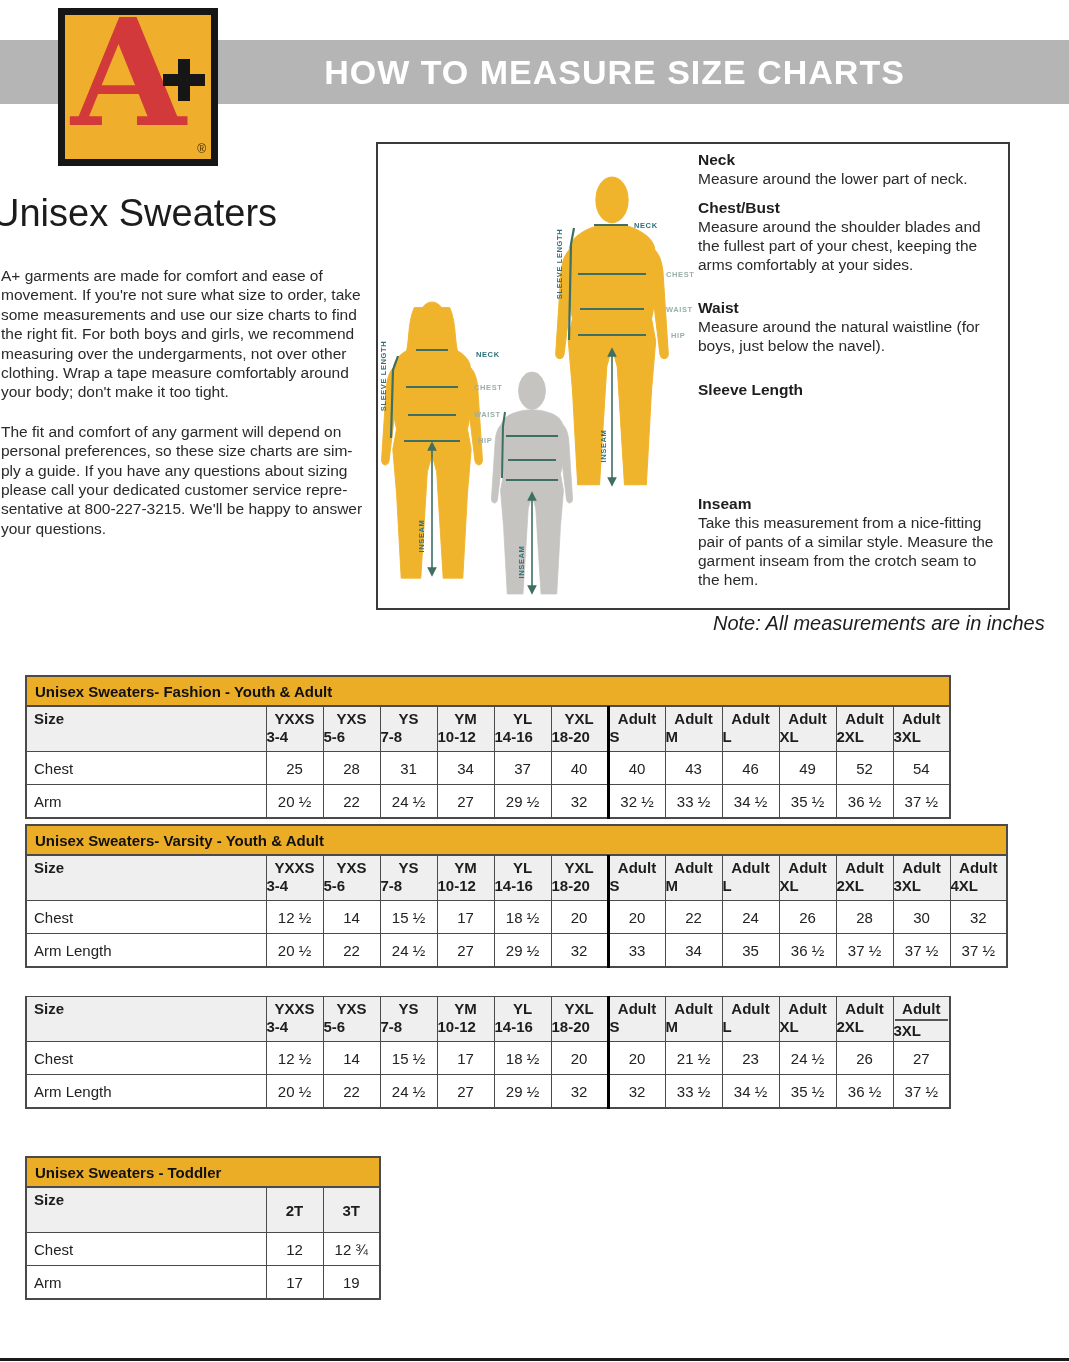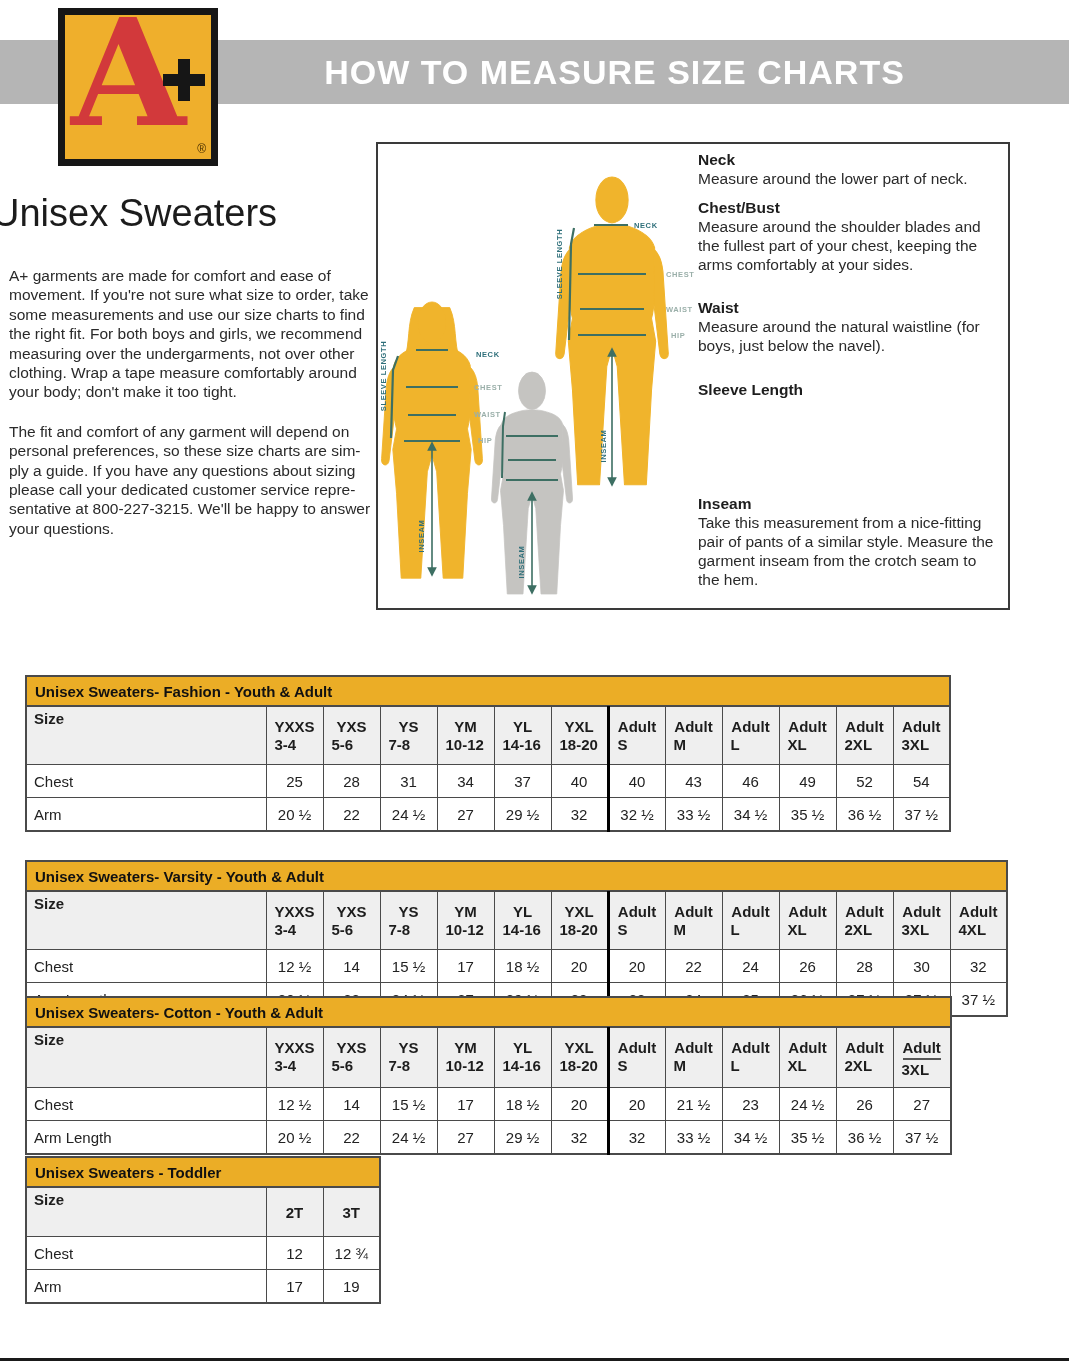--- a/index.html
+++ b/index.html
@@ -15,42 +15,42 @@
   .logo-a{position:absolute;left:6px;top:-16px;font-family:"DejaVu Serif",serif;
         font-weight:bold;font-size:148px;line-height:1;color:#d2393b;}
   .logo-plus{position:absolute;right:6px;top:44px;width:42px;height:42px;}
   .logo-plus::before{content:"";position:absolute;left:0;top:15px;width:42px;height:12px;background:#161616;}
   .logo-plus::after{content:"";position:absolute;left:15px;top:0;width:12px;height:42px;background:#161616;}
   .logo-reg{position:absolute;right:5px;bottom:3px;font-size:12px;color:#4a3000;}
 
   
   .main-heading{position:absolute;left:-8px;top:192px;font-size:38px;font-weight:400;color:#1c1c1c;}
   .intro{position:absolute;left:1px;top:266px;width:382px;}
-  .intro p{margin:0 0 20px 0;font-size:15.5px;line-height:19.4px;white-space:pre-line;color:#2a2a2a;padding-left:8px;}
+  .intro p{margin:0 0 20px 0;font-size:15.5px;line-height:19.4px;white-space:pre-line;color:#2a2a2a;}
 
   
   .diagram-box{position:absolute;left:376px;top:142px;width:630px;height:464px;
         border:2px solid #3a3a3a;background:#fff;}
   .guide-sections{position:absolute;left:320px;top:0;width:300px;height:100%;}
   .guide-sec{position:absolute;left:0;width:296px;}
   .guide-sec h3{margin:0;font-size:15.5px;line-height:19px;font-weight:bold;color:#1d1d1d;}
   .guide-sec p{margin:0;font-size:15.5px;line-height:19px;color:#2a2a2a;}
   .sec0{top:6px;} .sec1{top:54px;} .sec2{top:154px;} .sec3{top:236px;} .sec4{top:350px;}
   .sil-svg{position:absolute;left:0;top:0;}
   .note{position:absolute;left:713px;top:612px;font-size:20px;font-style:italic;color:#1d1d1d;}
 
   
   .size-table{position:absolute;left:25px;}
-  .t0{top:675px;} .t1{top:860px;} .t2{top:996px;} .t3{top:1156px;}
+  .t0{top:675px;} .t1{top:824px;} .t2{top:996px;} .t3{top:1156px;}
   .tbar{background:#ebad26;border:2px solid #4a4a4a;border-bottom:1px solid #4a4a4a;
         font-weight:bold;font-size:15px;color:#111;padding:6px 8px 5px 8px;}
   .size-table table{border-collapse:collapse;table-layout:fixed;border:2px solid #4a4a4a;border-top:none;}
   .size-table th,.size-table td{border:1px solid #4a4a4a;overflow:hidden;}
   .size-table thead tr{border-bottom:1px solid #0ea5e9;}
-  .size-table th{background:#efefef;font-weight:bold;font-size:15px;height:41px;vertical-align:top;padding:8px;}
+  .size-table th{background:#efefef;font-weight:bold;font-size:15px;height:41px;vertical-align:top;padding:0;}
   .size-table th.single{height:32px;vertical-align:middle;text-align:center;}
   .size-table th.rowhead{text-align:left;padding:3px 0 0 7px;}
   .size-table th .l1{display:block;padding-top:3px;text-align:center;line-height:18px;}
   .size-table th .l2{display:block;text-align:left;line-height:18px;}
   .size-table th.divided .l1{border-bottom:2px solid #555;margin:0 1px 1px 1px;padding-bottom:1px;}
   .size-table td{height:30px;background:#fff;font-size:15px;text-align:center;color:#222;}
   .size-table td.row-label{text-align:left;padding-left:7px;}
   .size-table .adult-div{border-left:3px solid #000;}
 
   
@@ -184,20 +184,21 @@
       <div class="guide-sec sec3">
         <h3>Sleeve Length</h3>
       </div>
       <div class="guide-sec sec4">
         <h3>Inseam</h3>
         <p>Take this measurement from a nice-fitting pair of pants of a similar style. Measure the garment inseam from the crotch seam to the hem.</p>
       </div>
     </div>
   </div>
 
+  <div class="note">Note: All measurements are in inches</div>
 
   <div class="size-table t0">
       <div class="tbar">Unisex Sweaters- Fashion - Youth &amp; Adult</div>
       <table>
         <colgroup>
           <col style="width: 240px;">
           <col style="width: 57px;">
           <col style="width: 57px;">
           <col style="width: 57px;">
           <col style="width: 57px;">
@@ -403,21 +404,20 @@
             <td>35</td>
             <td>36 ½</td>
             <td>37 ½</td>
             <td>37 ½</td>
             <td>37 ½</td>
           </tr>
         </tbody>
       </table>
     </div>
   <div class="size-table t2">
-      <div class="tbar">Unisex Sweaters- Cotton - Youth &amp; Adult</div>
       <table>
         <colgroup>
           <col style="width: 240px;">
           <col style="width: 57px;">
           <col style="width: 57px;">
           <col style="width: 57px;">
           <col style="width: 57px;">
           <col style="width: 57px;">
           <col style="width: 57px;">
           <col style="width: 57px;">

